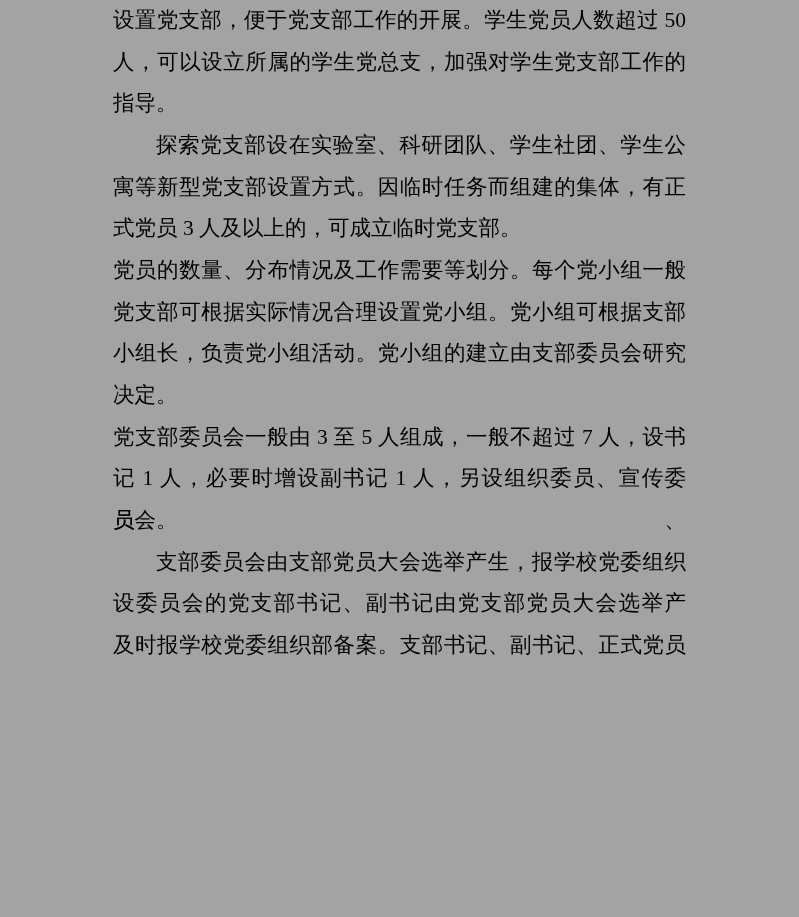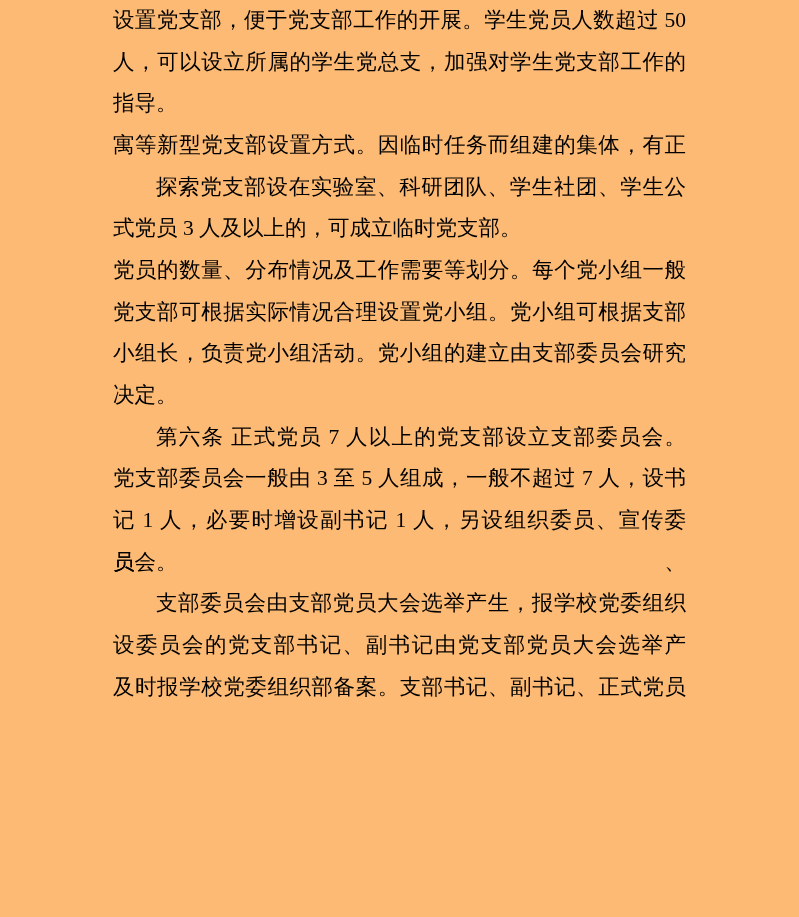--- a/index.html
+++ b/index.html
@@ -4,21 +4,21 @@
 <style>
   html, body {
     margin: 0;
     padding: 0;
     background: #ffffff;
   }
   .page {
     position: relative;
     width: 799px;
     height: 917px;
-    background: #fdba74;
+    background: #a3a3a3;
     overflow: hidden;
     font-family: "Liberation Serif", "DejaVu Serif", serif;
     color: #000000;
   }
   .text-column {
     position: absolute;
     left: 113px;
     top: 0;
     width: 573px;
   }
@@ -42,28 +42,27 @@
   }
 </style>
 </head>
 <body>
 
 <div class="page">
   <div class="text-column">
     <div class="line">设置党支部，便于党支部工作的开展。学生党员人数超过 50</div>
     <div class="line">人，可以设立所属的学生党总支，加强对学生党支部工作的</div>
     <div class="line pend">指导。</div>
+    <div class="line indent">探索党支部设在实验室、科研团队、学生社团、学生公</div>
     <div class="line">寓等新型党支部设置方式。因临时任务而组建的集体，有正</div>
-    <div class="line indent">探索党支部设在实验室、科研团队、学生社团、学生公</div>
     <div class="line pend">式党员 3 人及以上的，可成立临时党支部。</div>
     <div class="line">党员的数量、分布情况及工作需要等划分。每个党小组一般</div>
     <div class="line">党支部可根据实际情况合理设置党小组。党小组可根据支部</div>
     <div class="line">小组长，负责党小组活动。党小组的建立由支部委员会研究</div>
     <div class="line pend">决定。</div>
-    <div class="line indent">第六条 正式党员 7 人以上的党支部设立支部委员会。</div>
     <div class="line">党支部委员会一般由 3 至 5 人组成，一般不超过 7 人，设书</div>
     <div class="line">记 1 人，必要时增设副书记 1 人，另设组织委员、宣传委员、</div>
     <div class="line pend">员会。</div>
     <div class="line indent">支部委员会由支部党员大会选举产生，报学校党委组织</div>
     <div class="line">设委员会的党支部书记、副书记由党支部党员大会选举产</div>
     <div class="line">及时报学校党委组织部备案。支部书记、副书记、正式党员</div>
   </div>
 </div>
 
 </body></html>

